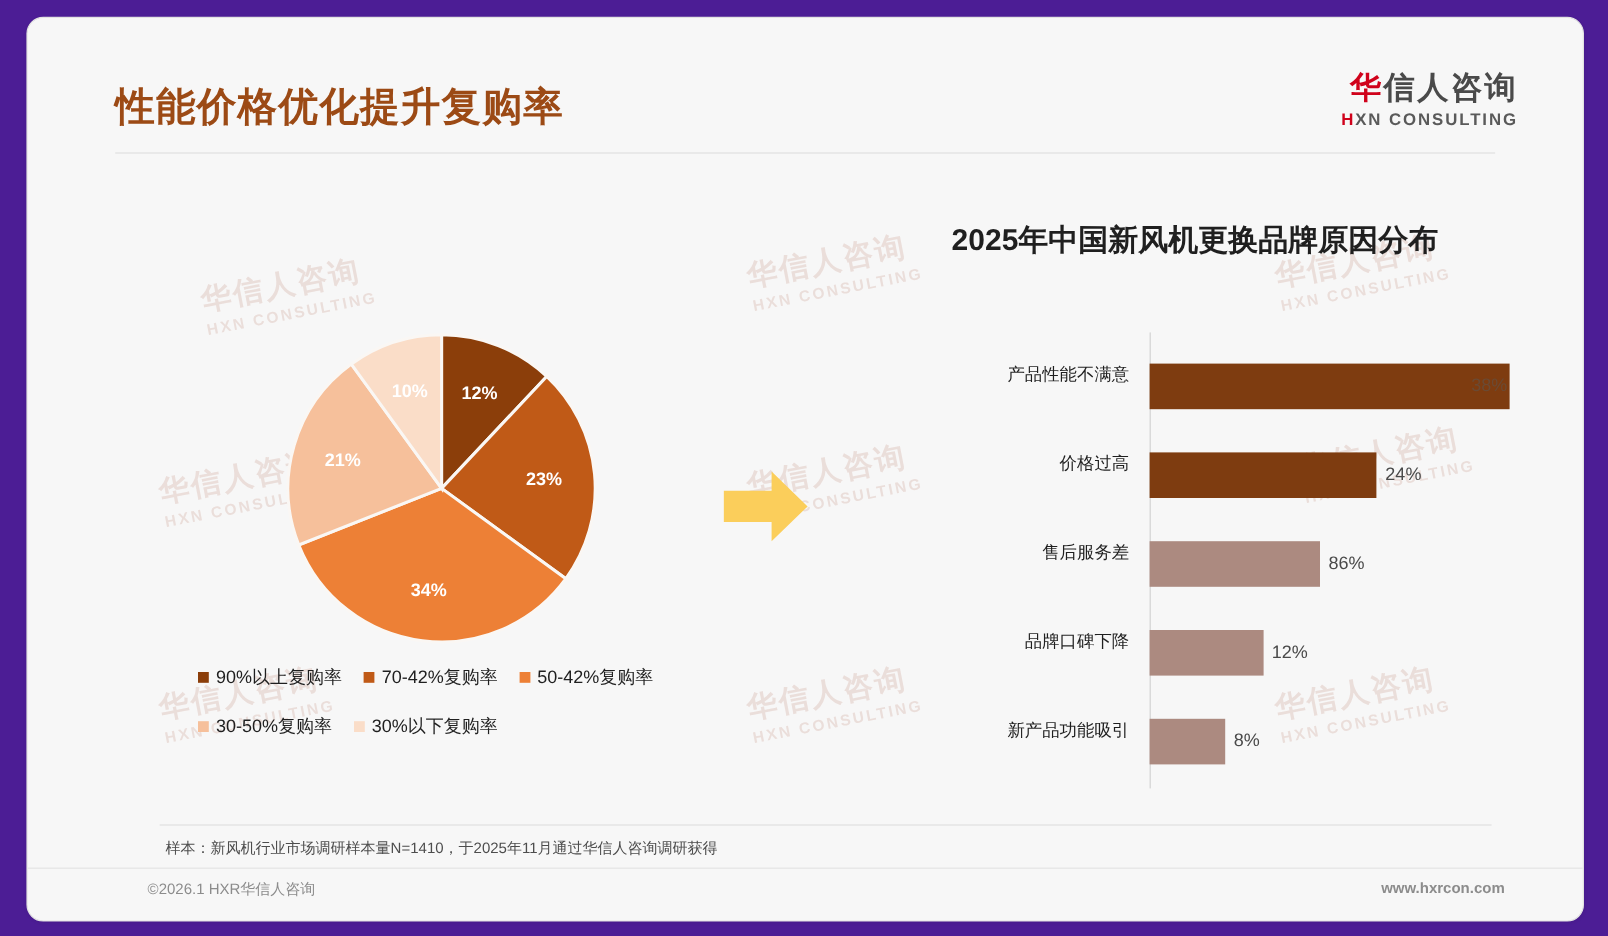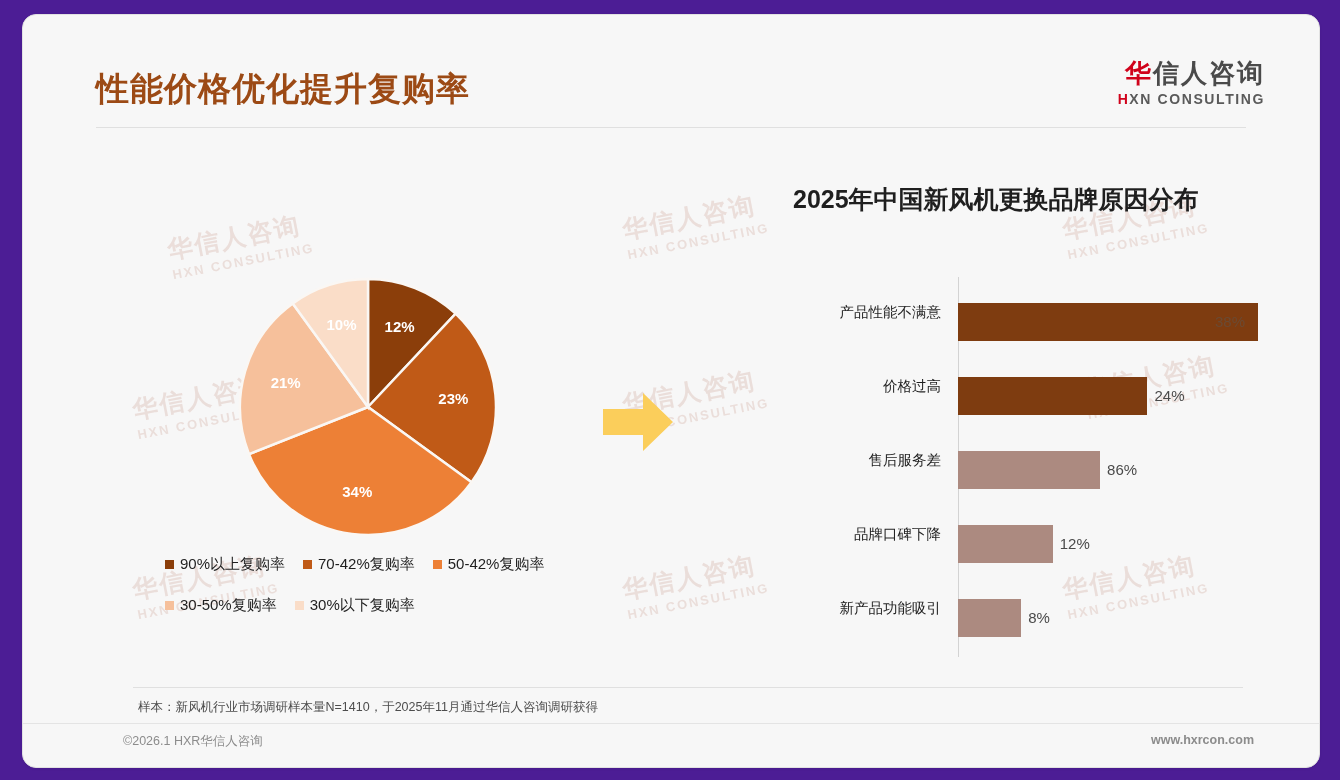--- a/index.html
+++ b/index.html
@@ -335,21 +335,21 @@
         <polygon points="0,18 40,18 40,2 70,31 40,60 40,44 0,44" fill="#FBCE5B"></polygon>
       </svg>
     </div>
 
     <div id="bar-chart">
       <div class="bar-axis"></div>
     <div class="bar-row" style="top: 26px;">
           <div class="bar-cat">产品性能不满意</div>
           <div class="bar-track">
             <div class="bar-fill" style="width: 300px; background: rgb(126, 60, 16);"></div>
-            <div class="bar-value" style="left: 262px; color: rgb(107, 74, 51);">38%</div>
+            <div class="bar-value" style="left: 273px; color: rgb(107, 74, 51);">38%</div>
           </div>
         </div>
         <div class="bar-row" style="top: 100px;">
           <div class="bar-cat">价格过高</div>
           <div class="bar-track">
             <div class="bar-fill" style="width: 189.474px; background: rgb(126, 60, 16);"></div>
             <div class="bar-value" style="left: 201.474px;">24%</div>
           </div>
         </div>
         <div class="bar-row" style="top: 174px;">

